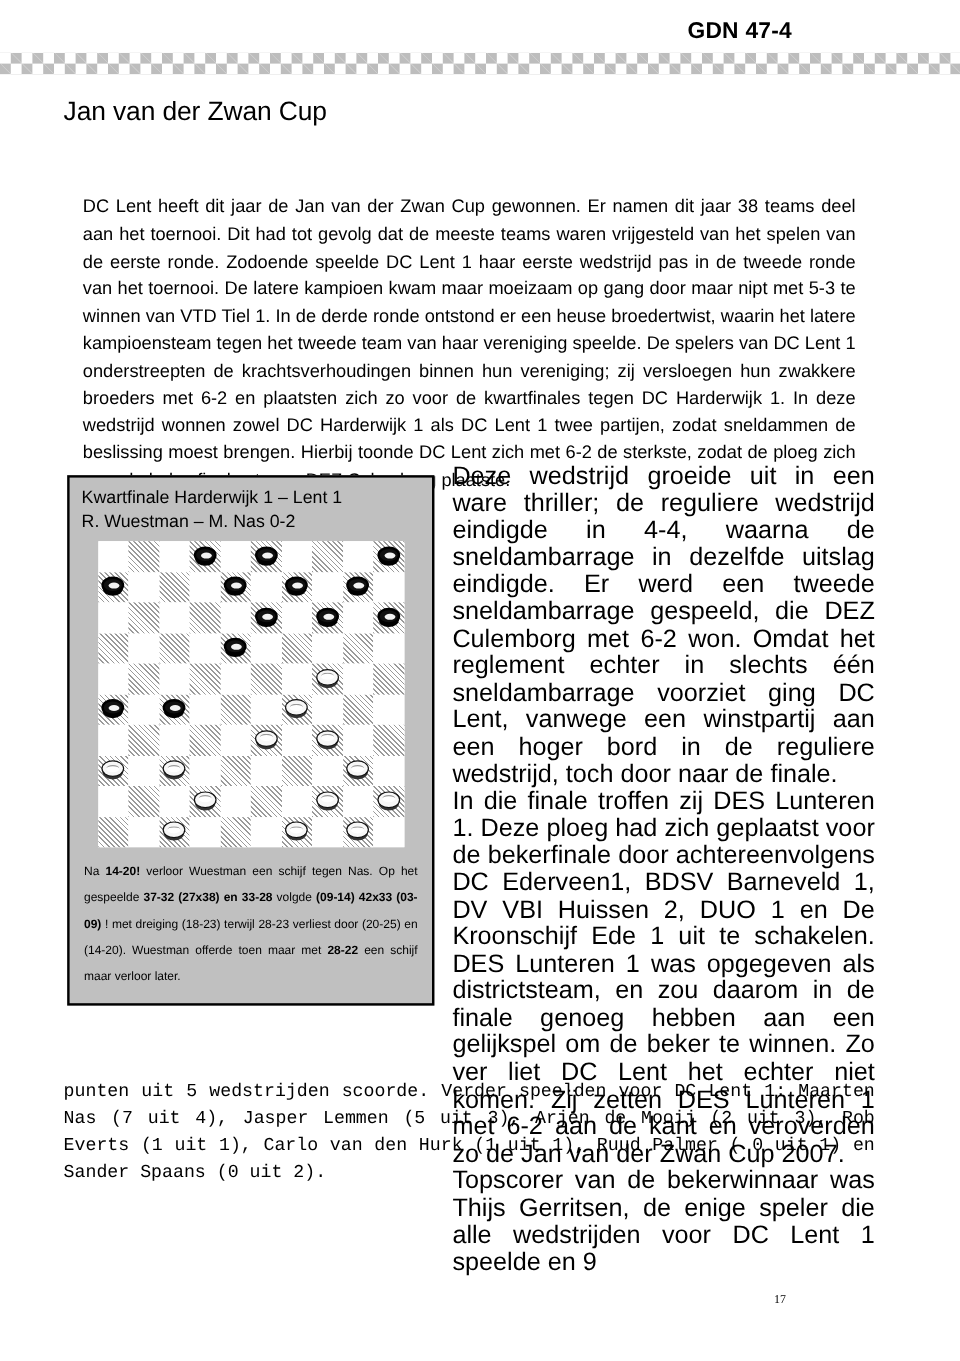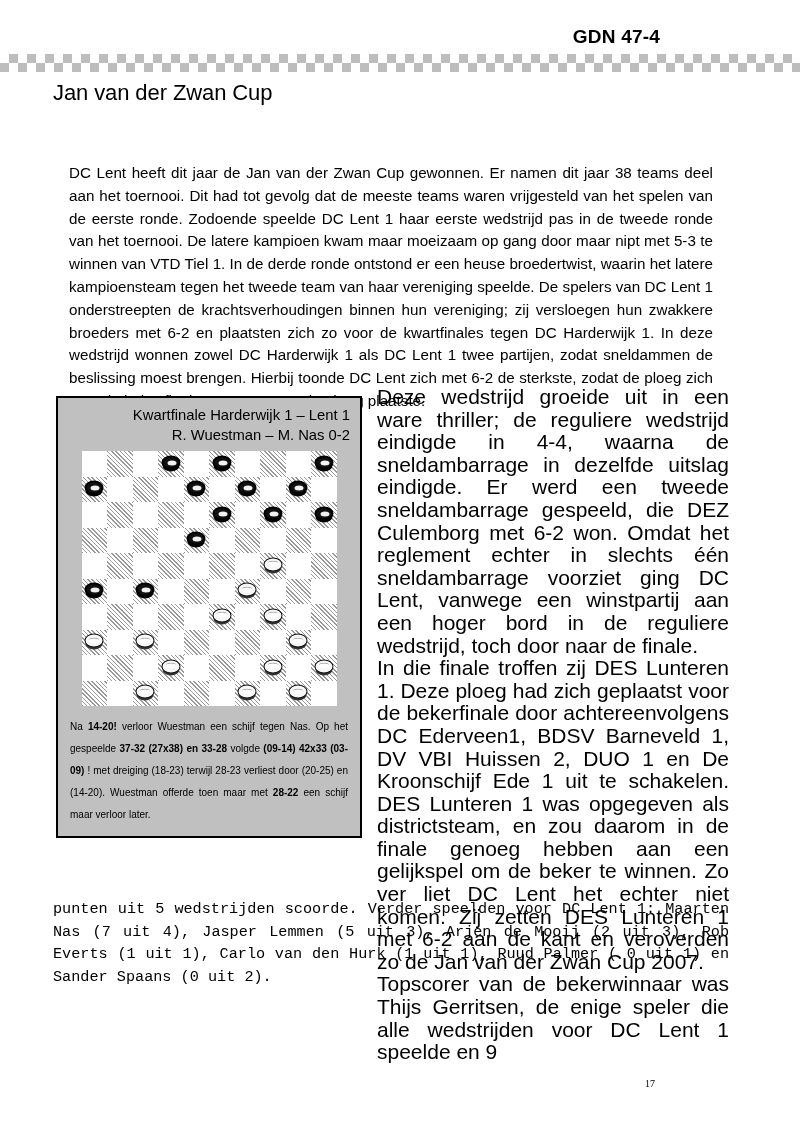--- a/index.html
+++ b/index.html
@@ -11,21 +11,21 @@
     background: #ffffff;
     font-family: "Liberation Sans", sans-serif;
     color: #000000;
     position: relative;
     overflow: hidden;
   }
 
   
   .page-header {
     position: absolute;
-    top: 10px; left: 0;
+    top: 0; left: 0;
     width: 708px;
     height: 62px;
   }
   .header-title {
     position: absolute;
     right: 48px;
     top: 16px;
     font-size: 19px;
     font-weight: bold;
     letter-spacing: 0.2px;
@@ -85,21 +85,21 @@
     width: 306px;
     background: #c0c0c0;
     border: 2px solid #000000;
     padding: 0;
   }
   .diagram-caption {
     font-size: 14.8px;
     line-height: 19.5px;
     padding: 8px 10px 2px 10px;
   }
-  .diagram-caption div { white-space: nowrap; text-align: right; }
+  .diagram-caption div { white-space: nowrap; }
 
   .board-wrap {
     padding: 4px 0 4px 0;
     display: flex;
     justify-content: center;
   }
   .board {
     position: relative;
     width: 255px;
     height: 255px;

